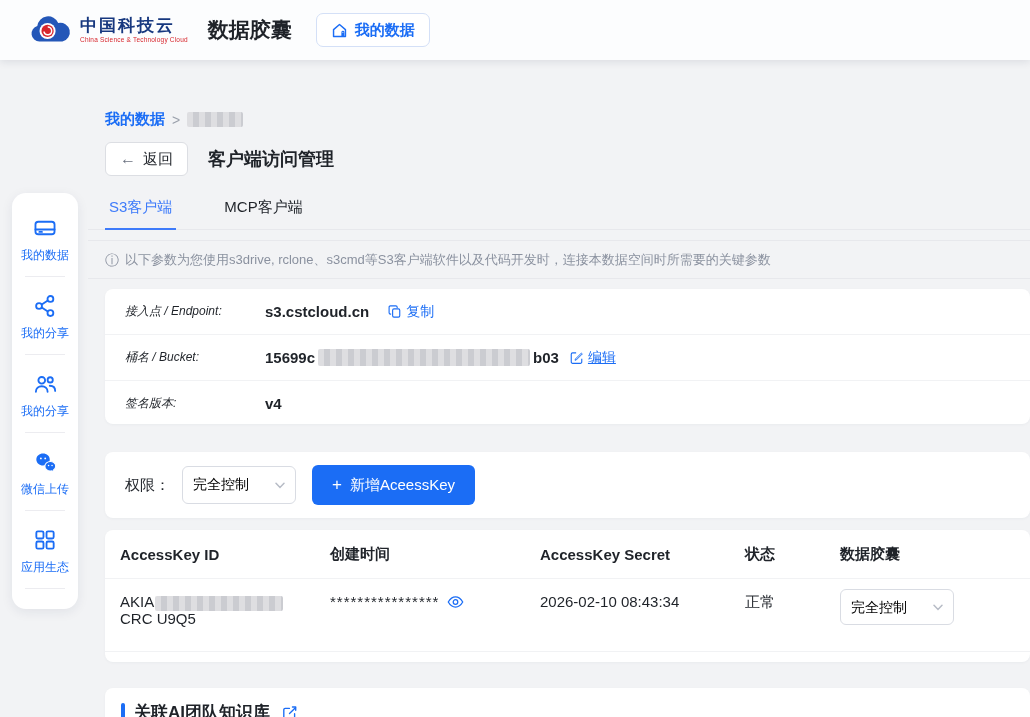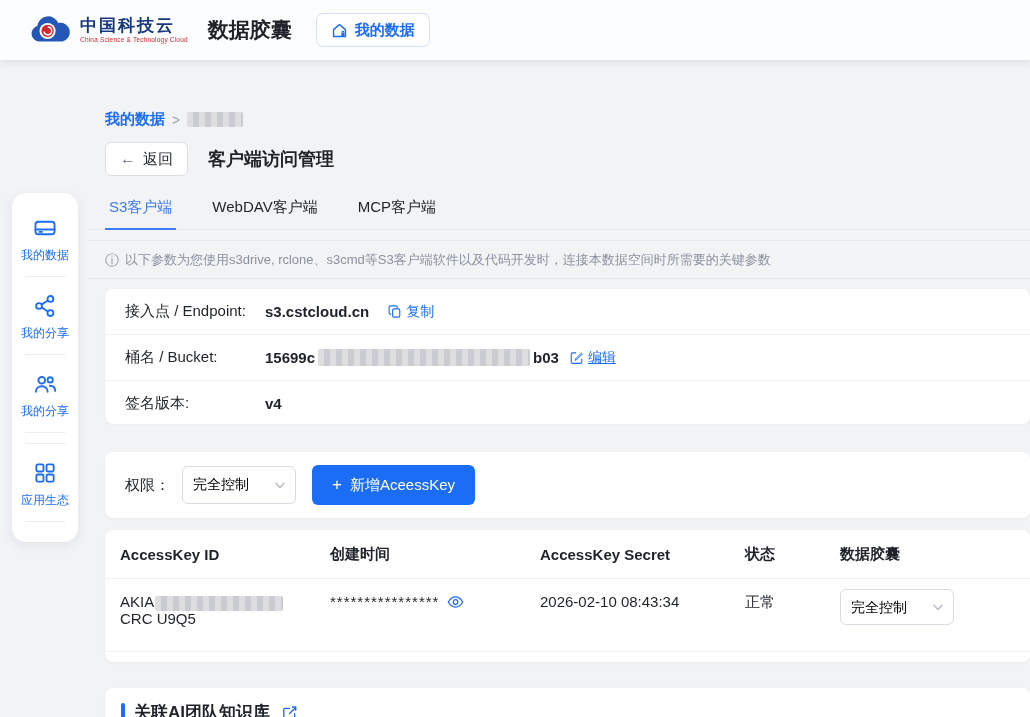--- a/index.html
+++ b/index.html
@@ -29,34 +29,34 @@
   .bc-sep{color:#9aa0ab;margin:0 7px;font-size:14px;}
   .redacted{display:inline-block;border-radius:2px;vertical-align:middle;
     background:repeating-linear-gradient(90deg,#dedee1 0 6px,#cbccd1 6px 12px),
                repeating-linear-gradient(0deg,rgba(255,255,255,.45) 0 5px,rgba(0,0,0,0) 5px 10px);}
   .backrow{position:absolute;left:17px;top:82px;display:flex;align-items:center;}
   .back-btn{display:inline-flex;align-items:center;gap:7px;height:34px;padding:0 14px;background:#fff;
     border:1px solid #dcdee3;border-radius:6px;font-size:15px;color:#1f2329;cursor:pointer;}
   .back-arrow{color:#6b7280;font-size:16px;}
   .page-title{margin-left:20px;font-size:18px;font-weight:600;}
   .tabsrow{position:absolute;left:0;right:0;top:138px;height:31px;border-bottom:1px solid #e7e8ec;
-    padding-left:17px;display:flex;gap:32px;}
+    padding-left:17px;display:flex;gap:44px;}
   .tab{font-size:15px;color:#1f2329;padding:0 4px;cursor:pointer;display:flex;align-items:flex-start;}
   .tab.active{color:#3e7bfa;border-bottom:2px solid #3e7bfa;margin-bottom:-1px;}
   .infobar{position:absolute;left:0;right:0;top:180px;height:37px;border-top:1px solid #e7e8ec;
     border-bottom:1px solid #e7e8ec;display:flex;align-items:center;padding-left:17px;
     color:#8a919f;font-size:13px;gap:6px;}
   .info-icon{font-size:14px;line-height:1;}
   .card{position:absolute;left:17px;right:0;background:#fff;border-radius:8px;
         box-shadow:0 1px 3px rgba(30,40,80,.04);}
   
   .params-card{top:229px;height:135px;}
   .p-row{display:grid;grid-template-columns:140px 1fr;align-items:center;height:45px;padding-left:20px;}
   .p-row + .p-row{border-top:1px solid #f1f2f4;}
-  .p-label{font-size:15px;color:#1f2329;}
+  .p-label{font-size:12px;color:#1f2329;font-style:italic;}
   .p-value{font-size:15px;font-weight:700;display:flex;align-items:flex-start;}
   .link{display:inline-flex;align-items:center;gap:4px;color:#1b6df5;font-size:14px;font-weight:400;cursor:pointer;}
   .link.copy{margin-left:18px;}
   .link.edit{margin-left:10px;text-decoration:underline;}
   
   .perm-card{top:392px;height:66px;display:flex;align-items:center;padding-left:20px;}
   .perm-label{font-size:15px;}
   .dropdown{display:inline-flex;align-items:center;justify-content:space-between;gap:8px;
     border:1px solid #d9dce3;border-radius:6px;background:#fff;color:#000000;font-size:14px;
     padding:0 10px;cursor:pointer;}
@@ -149,20 +149,33 @@
           <circle cx="9" cy="8.6" r="3.1"></circle>
           <path d="M3.6 19.2 c0-3.2 2.4-5.1 5.4-5.1 s5.4 1.9 5.4 5.1"></path>
           <circle cx="16.8" cy="8.2" r="2.4"></circle>
           <path d="M16.4 13.6 c2.9 0 5 1.8 5 4.8"></path>
         </svg>
       </span>
       <span class="sb-label">我的分享</span>
     </div>
     <div class="sb-divider"></div>
 
+    <div class="sb-item">
+      <span>
+        <svg width="26" height="26" viewBox="0 0 24 24">
+          <path d="M4 9.6 c0-3.1 2.8-5.4 6.2-5.4 s6.2 2.3 6.2 5.4 c0 1.8-.95 3.3-2.4 4.3 l.45 2.1 -2.2-1.15 c-.65.2-1.35.3-2.05.3 C6.8 15.15 4 12.7 4 9.6 Z" fill="#1b6df5"></path>
+          <circle cx="8.2" cy="8.7" r=".85" fill="#fff"></circle>
+            <circle cx="12.2" cy="8.7" r=".85" fill="#fff"></circle>
+          <path d="M11.9 15.9 c0-2.5 2.3-4.4 5-4.4 s5 1.9 5 4.4 c0 1.45-.8 2.7-2 3.5 l.35 1.7 -1.8-.95 c-.5.15-1 .25-1.55.25 -2.7 0-5-1.95-5-4.5 Z" fill="#1b6df5" stroke="#fff" stroke-width="1"></path>
+          <circle cx="15.3" cy="15.3" r=".7" fill="#fff"></circle>
+            <circle cx="18.5" cy="15.3" r=".7" fill="#fff"></circle>
+        </svg>
+      </span>
+      <span class="sb-label">微信上传</span>
+    </div>
     <div class="sb-divider"></div>
 
     <div class="sb-item">
       <span>
         <svg width="26" height="26" viewBox="0 0 24 24" fill="none" stroke="#1b6df5" stroke-width="1.7">
           <rect x="4" y="4" width="6.6" height="6.6" rx="1.4"></rect>
           <rect x="13.4" y="4" width="6.6" height="6.6" rx="1.4"></rect>
           <rect x="4" y="13.4" width="6.6" height="6.6" rx="1.4"></rect>
           <rect x="13.4" y="13.4" width="6.6" height="6.6" rx="1.4"></rect>
         </svg>
@@ -183,21 +196,20 @@
     <div class="backrow">
       <button class="back-btn">
         <span class="back-arrow">←</span>
         <span>返回</span>
       </button>
       <span class="page-title">客户端访问管理</span>
     </div>
 
     <div class="tabsrow">
       <div class="tab active">S3客户端</div>
-      <div class="tab">WebDAV客户端</div>
       <div class="tab">MCP客户端</div>
     </div>
 
     <div class="infobar">
       <span class="info-icon">ⓘ</span>
       <span>以下参数为您使用s3drive, rclone、s3cmd等S3客户端软件以及代码开发时，连接本数据空间时所需要的关键参数</span>
     </div>
 
     <div class="card params-card">
       <div class="p-row">

